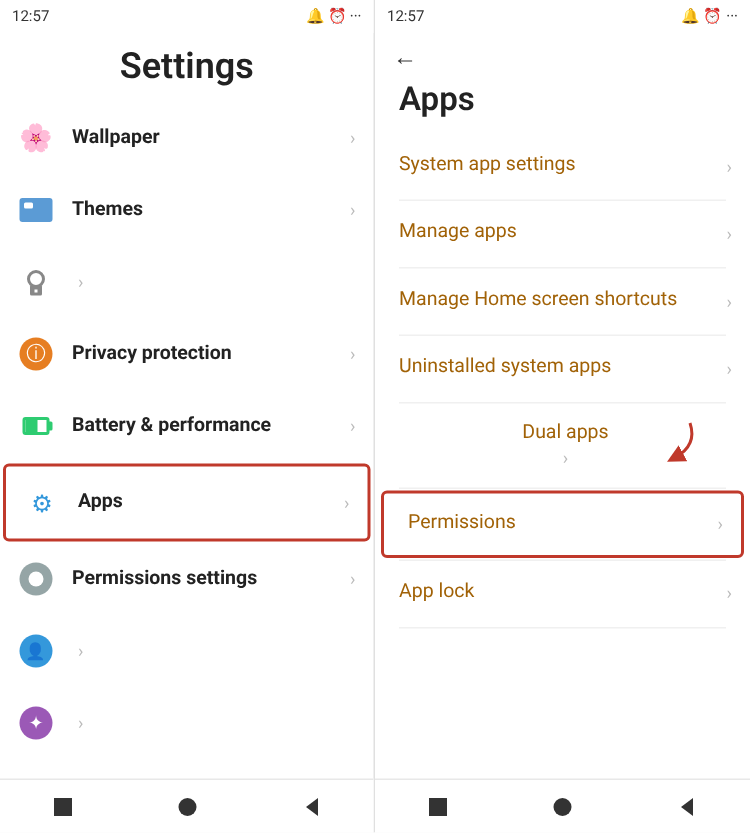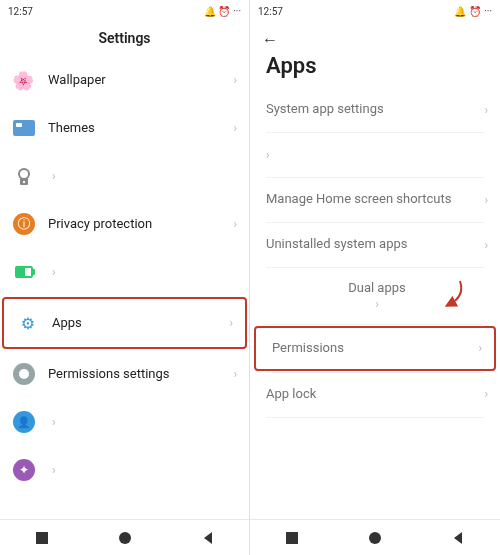--- a/index.html
+++ b/index.html
@@ -47,21 +47,21 @@
       gap: 3px;
     }
 
     .status-bar-right {
       display: flex;
       align-items: center;
       gap: 2px;
     }
 
     .page-title {
-      font-size: 14px;
+      font-size: 24px;
       font-weight: 600;
       color: #222;
       padding: 8px 16px 10px 16px;
       text-align: center;
     }
 
     .settings-list {
       flex: 1;
       overflow: hidden;
     }
@@ -89,20 +89,21 @@
       justify-content: center;
       margin-right: 10px;
       flex-shrink: 0;
     }
 
     .item-label {
       flex: 1;
       font-size: 13px;
       color: #222;
       line-height: 1.3;
+      font-weight: bold;
     }
 
     .item-chevron {
       color: #bbb;
       font-size: 12px;
       margin-left: 4px;
     }
 
     .bottom-nav {
       height: 36px;
@@ -168,21 +169,21 @@
       padding: 12px 12px 12px 16px;
       cursor: pointer;
       border-bottom: 1px solid transparent;
       min-height: 44px;
       position: relative;
     }
 
     .right-item-label {
       flex: 1;
       font-size: 13px;
-      color: #737373;
+      color: #a16207;
       line-height: 1.3;
     }
 
     .right-item-chevron {
       color: #bbb;
       font-size: 12px;
     }
 
     .right-item.highlighted {
       border: 2px solid #c0392b;
@@ -284,20 +285,21 @@
       </div>
 
       <div class="settings-item">
         <div class="item-icon">
           <div style="display:flex;align-items:center;">
             <div class="battery-shape">
               <div class="battery-fill"></div>
             </div>
           </div>
         </div>
+        <span class="item-label">Battery &amp; performance</span>
         <span class="item-chevron">›</span>
       </div>
 
       <div class="settings-item highlighted">
         <div class="item-icon">
           <span class="gear-icon">⚙</span>
         </div>
         <span class="item-label">Apps</span>
         <span class="item-chevron">›</span>
       </div>
@@ -361,20 +363,21 @@
 
     <div class="right-items-container right-list">
 
       <div class="right-item">
         <span class="right-item-label">System app settings</span>
         <span class="right-item-chevron">›</span>
       </div>
       <div class="divider-line"></div>
 
       <div class="right-item">
+        <span class="right-item-label">Manage apps</span>
         <span class="right-item-chevron">›</span>
       </div>
       <div class="divider-line"></div>
 
       <div class="right-item">
         <span class="right-item-label">Manage Home screen shortcuts</span>
         <span class="right-item-chevron">›</span>
       </div>
       <div class="divider-line"></div>
 

